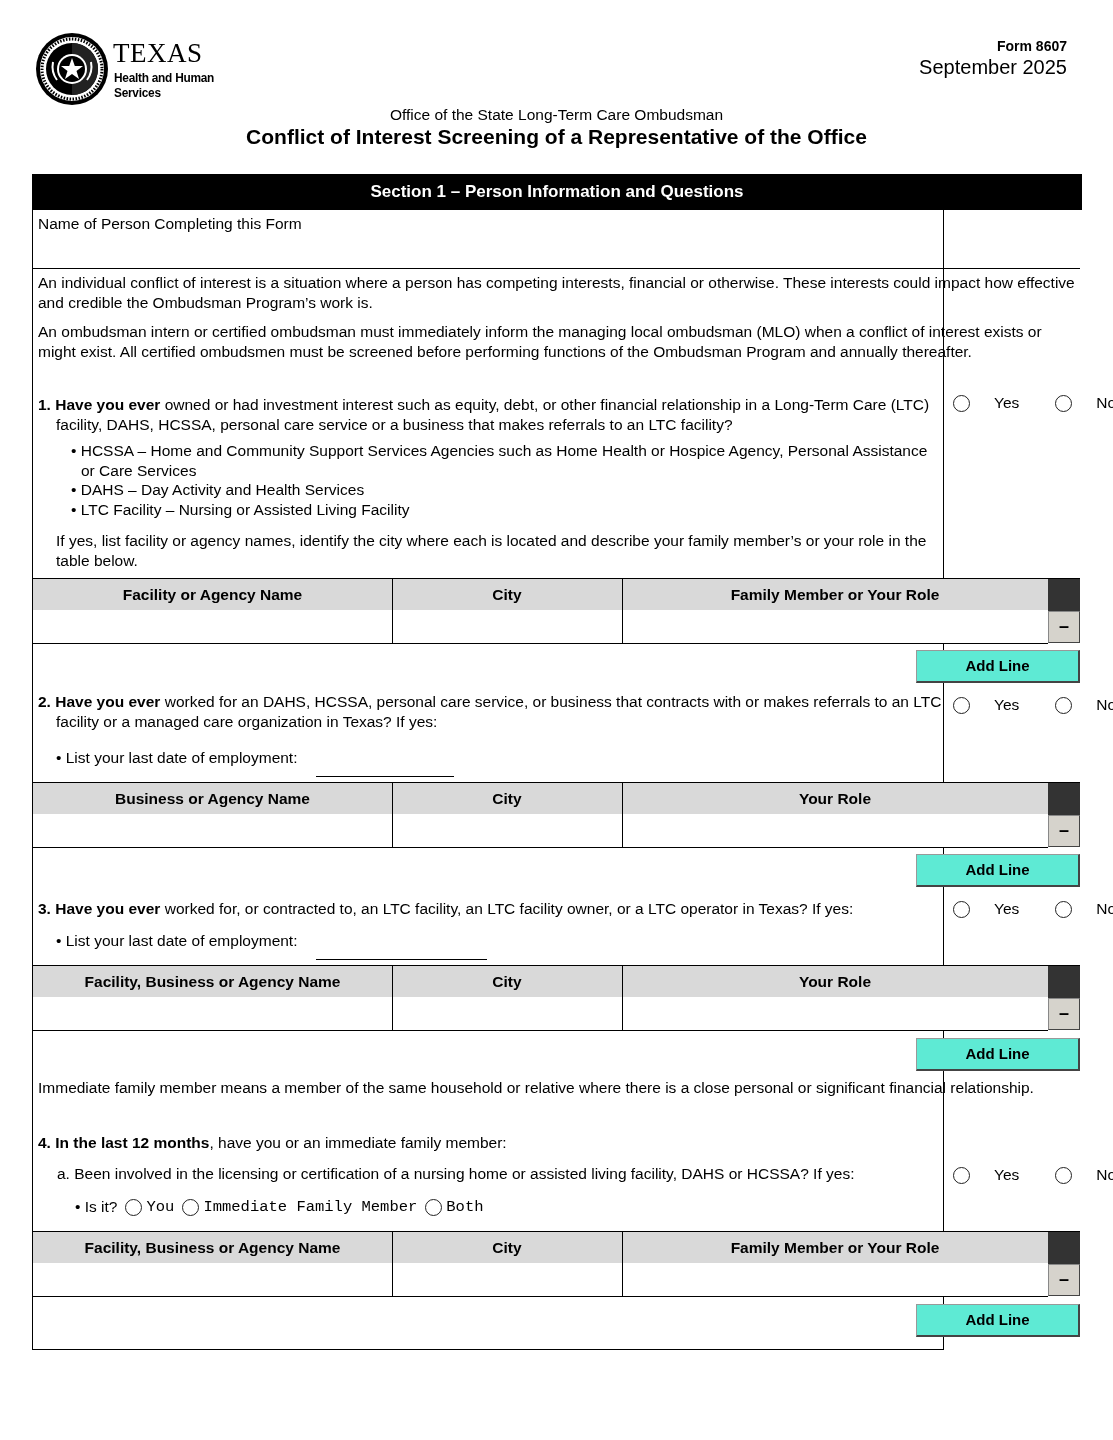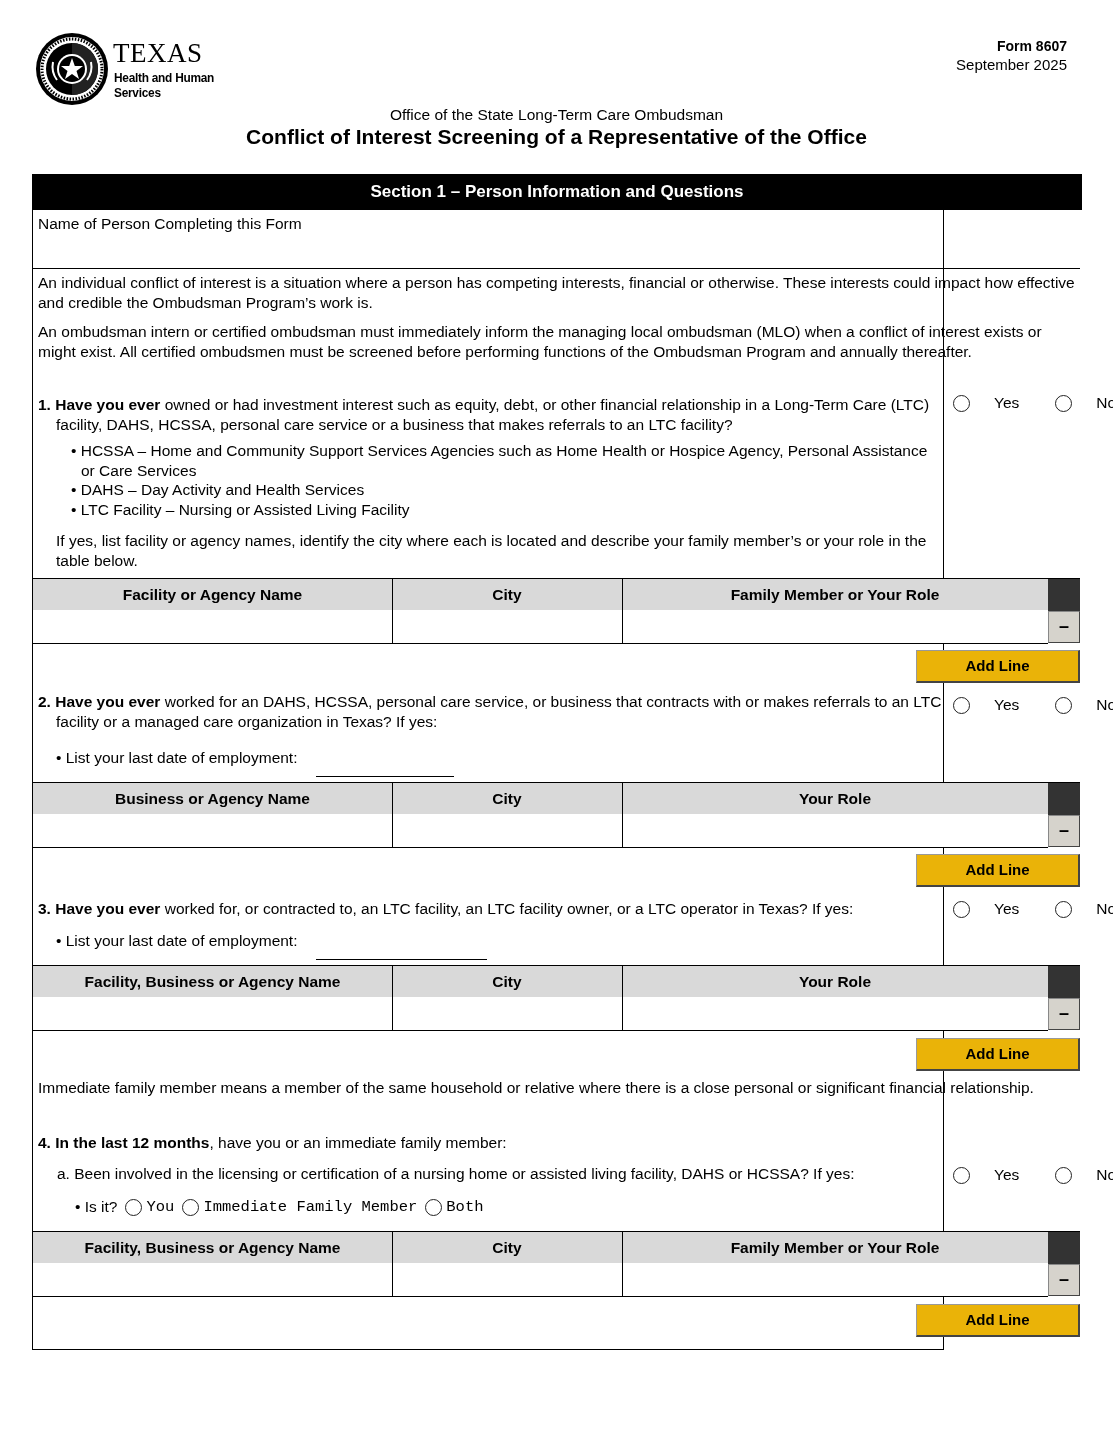--- a/index.html
+++ b/index.html
@@ -6,21 +6,21 @@
   html, body { width: 1113px; height: 1440px; background: #ffffff; }
   body { font-family: "Liberation Sans", sans-serif; color: #000; font-size: 15.5px; position: relative; }
 
   
   .logo { position: absolute; left: 35px; top: 32px; width: 200px; height: 76px; }
   .seal { position: absolute; left: 0; top: 0; width: 74px; height: 74px; }
   .logo-texas { position: absolute; left: 78px; top: 6px; font-family: "Liberation Serif", serif; font-size: 27px; letter-spacing: 0.5px; }
   .logo-sub { position: absolute; left: 79px; top: 38px; font-size: 13.5px; font-weight: bold; line-height: 15px; letter-spacing: -0.3px; transform: scaleX(0.88); transform-origin: left top; }
 
   .form-no { position: absolute; right: 46px; top: 38px; font-weight: bold; font-size: 14px; text-align: right; }
-  .form-date { position: absolute; right: 46px; top: 56px; font-size: 15px; text-align: right; }
+  .form-date { position: absolute; right: 46px; top: 56px; font-size: 20px; text-align: right; }
 
   .office { position: absolute; left: 0; width: 1113px; top: 106px; text-align: center; font-size: 15.5px; }
   .title { position: absolute; left: 0; width: 1113px; top: 125px; text-align: center; font-size: 21px; font-weight: bold; }
 
   
   .form { position: absolute; left: 32px; top: 174px; width: 912px; height: 1176px; border: 1px solid #000; }
   .section-bar { position: absolute; left: -1px; top: -1px; width: 1050px; height: 36px; background: #000; color: #fff; font-weight: bold; font-size: 17px; text-align: center; line-height: 36px; }
   .abs { position: absolute; }
   .hline { position: absolute; left: 0; width: 1047px; height: 1px; background: #000; }
   .para { position: absolute; left: 5px; width: 1040px; line-height: 20px; }
@@ -34,21 +34,21 @@
   .radio { display: inline-block; width: 17px; height: 17px; border: 1.3px solid #222; border-radius: 50%; background: #fff; vertical-align: middle; }
   .yn .lbl { margin-right: 12px; }
 
   
   .tbl { position: absolute; left: 0; width: 1047px; height: 66px; }
   .th { position: absolute; top: 0; height: 33px; background: #d9d9d9; border-top: 1px solid #000; border-bottom: 1px solid #000; font-weight: bold; text-align: center; line-height: 31px; font-size: 15.5px; }
   .td { position: absolute; top: 32px; height: 34px; border-bottom: 1px solid #000; background: #fff; }
   .vsep { position: absolute; top: 0; width: 1px; height: 66px; background: #000; }
   .dark { position: absolute; left: 1015px; top: 0; width: 32px; height: 33px; background: #333; border-top: 1px solid #000; }
   .minus-btn { position: absolute; left: 1015px; top: 33px; width: 32px; height: 32px; background: #d6d3cc; border: 1px solid #888; border-right-color: #444; border-bottom-color: #444; text-align: center; font-weight: bold; font-size: 18px; line-height: 28px; }
-  .add-btn { position: absolute; left: 883px; width: 164px; height: 33px; background: #eab308; border: 1px solid #999; border-right: 2px solid #444; border-bottom: 2px solid #444; text-align: center; font-weight: bold; font-size: 15px; line-height: 30px; }
+  .add-btn { position: absolute; left: 883px; width: 164px; height: 33px; background: #5eead4; border: 1px solid #999; border-right: 2px solid #444; border-bottom: 2px solid #444; text-align: center; font-weight: bold; font-size: 15px; line-height: 30px; }
 
   .uline { position: absolute; height: 1px; background: #000; }
   .inline-radio { display: inline-flex; align-items: center; gap: 4px; margin-right: 8px; font-family: Liberation Mono, monospace; }
 </style>
 </head>
 <body>
 
 <div class="logo">
   <svg class="seal" viewBox="0 0 74 74">
     <circle cx="37" cy="37" r="36" fill="#000"></circle>

